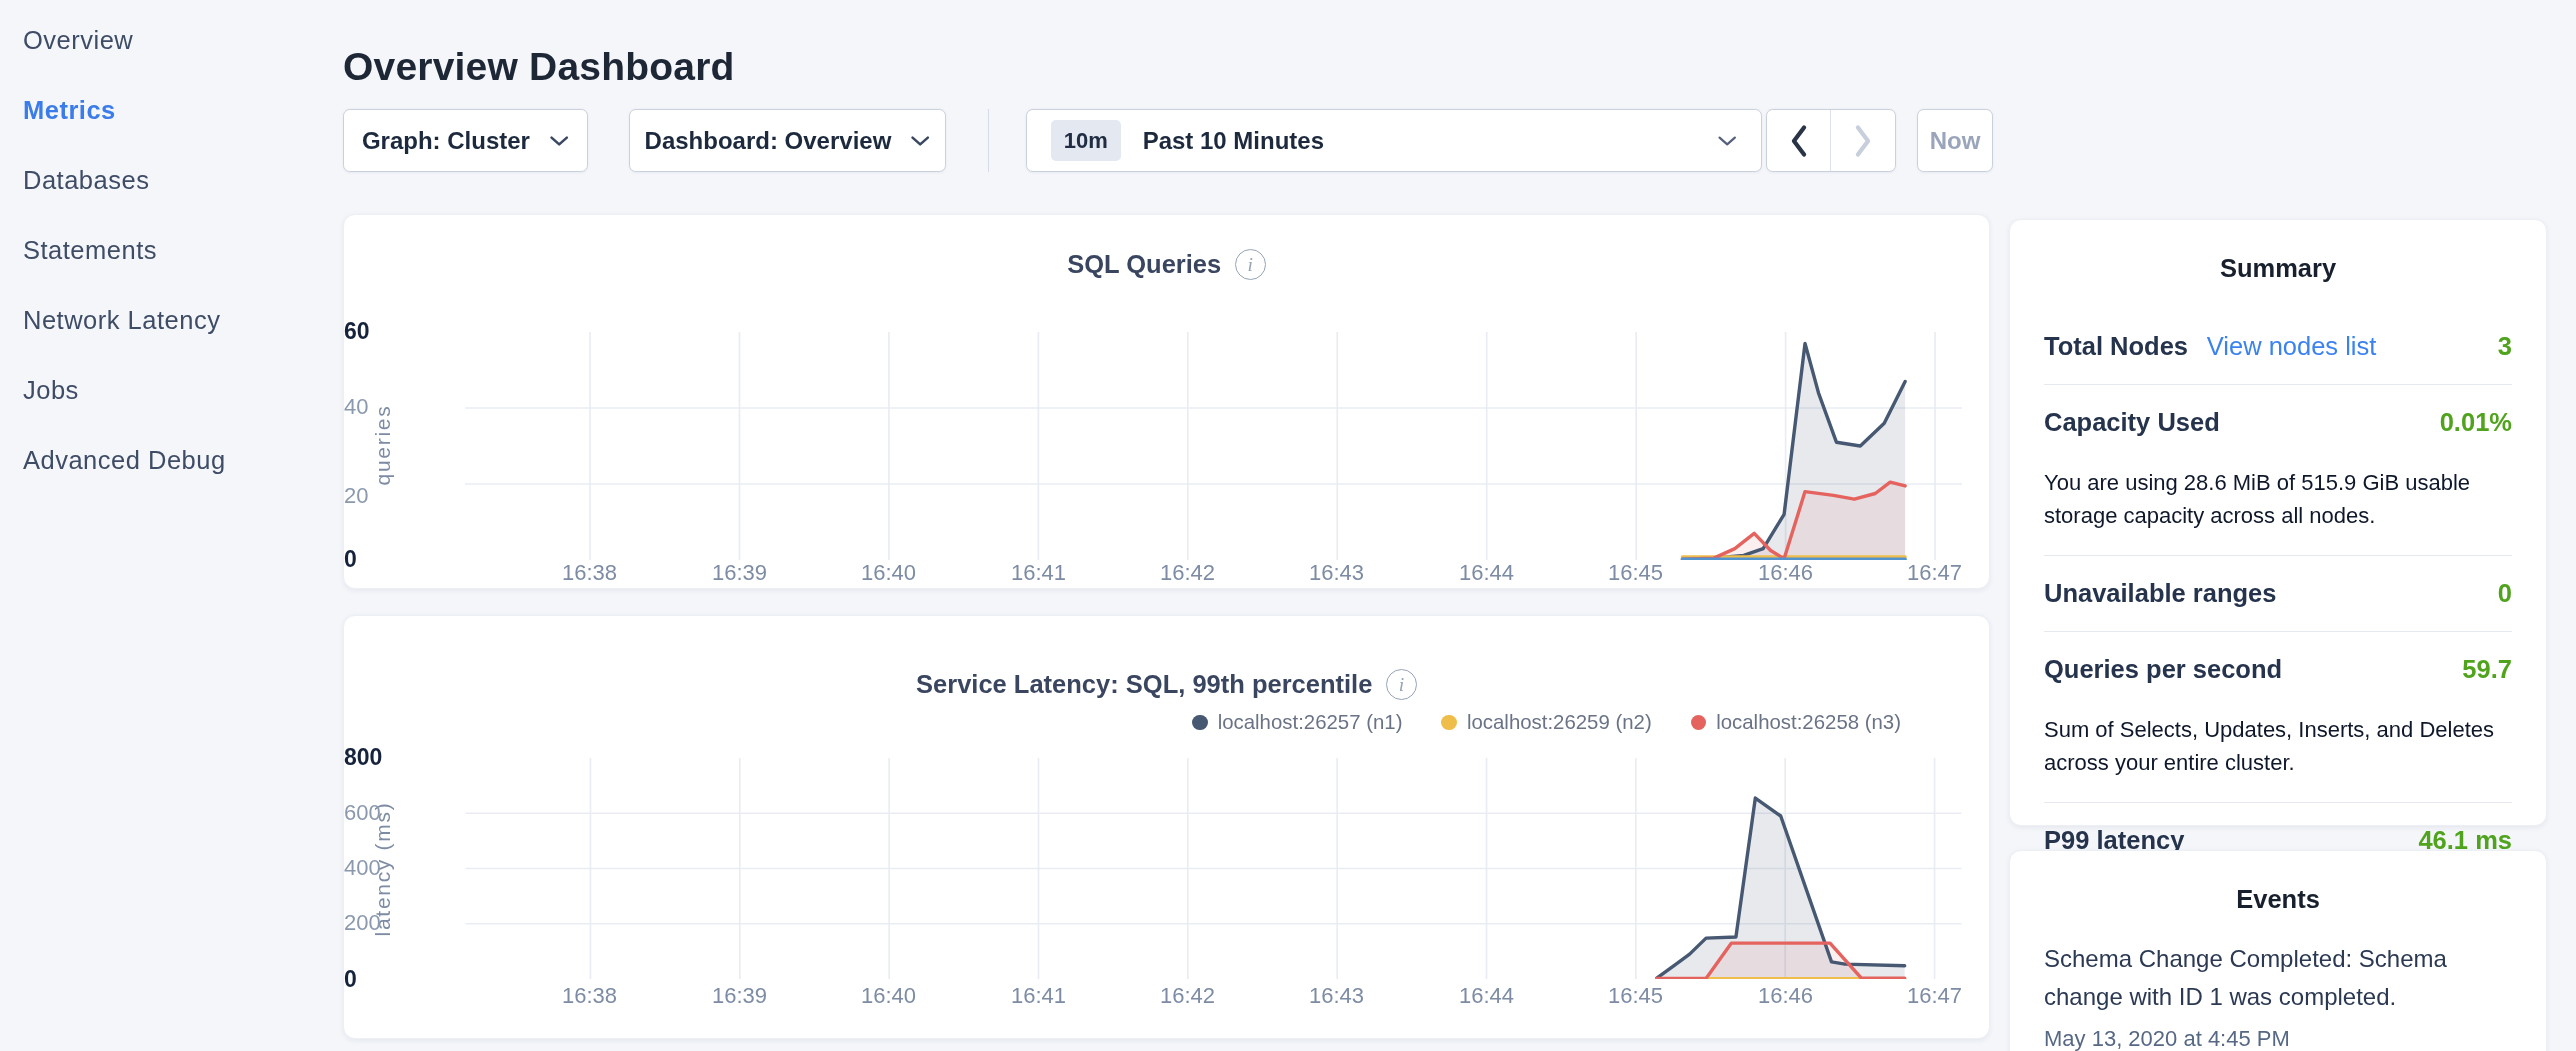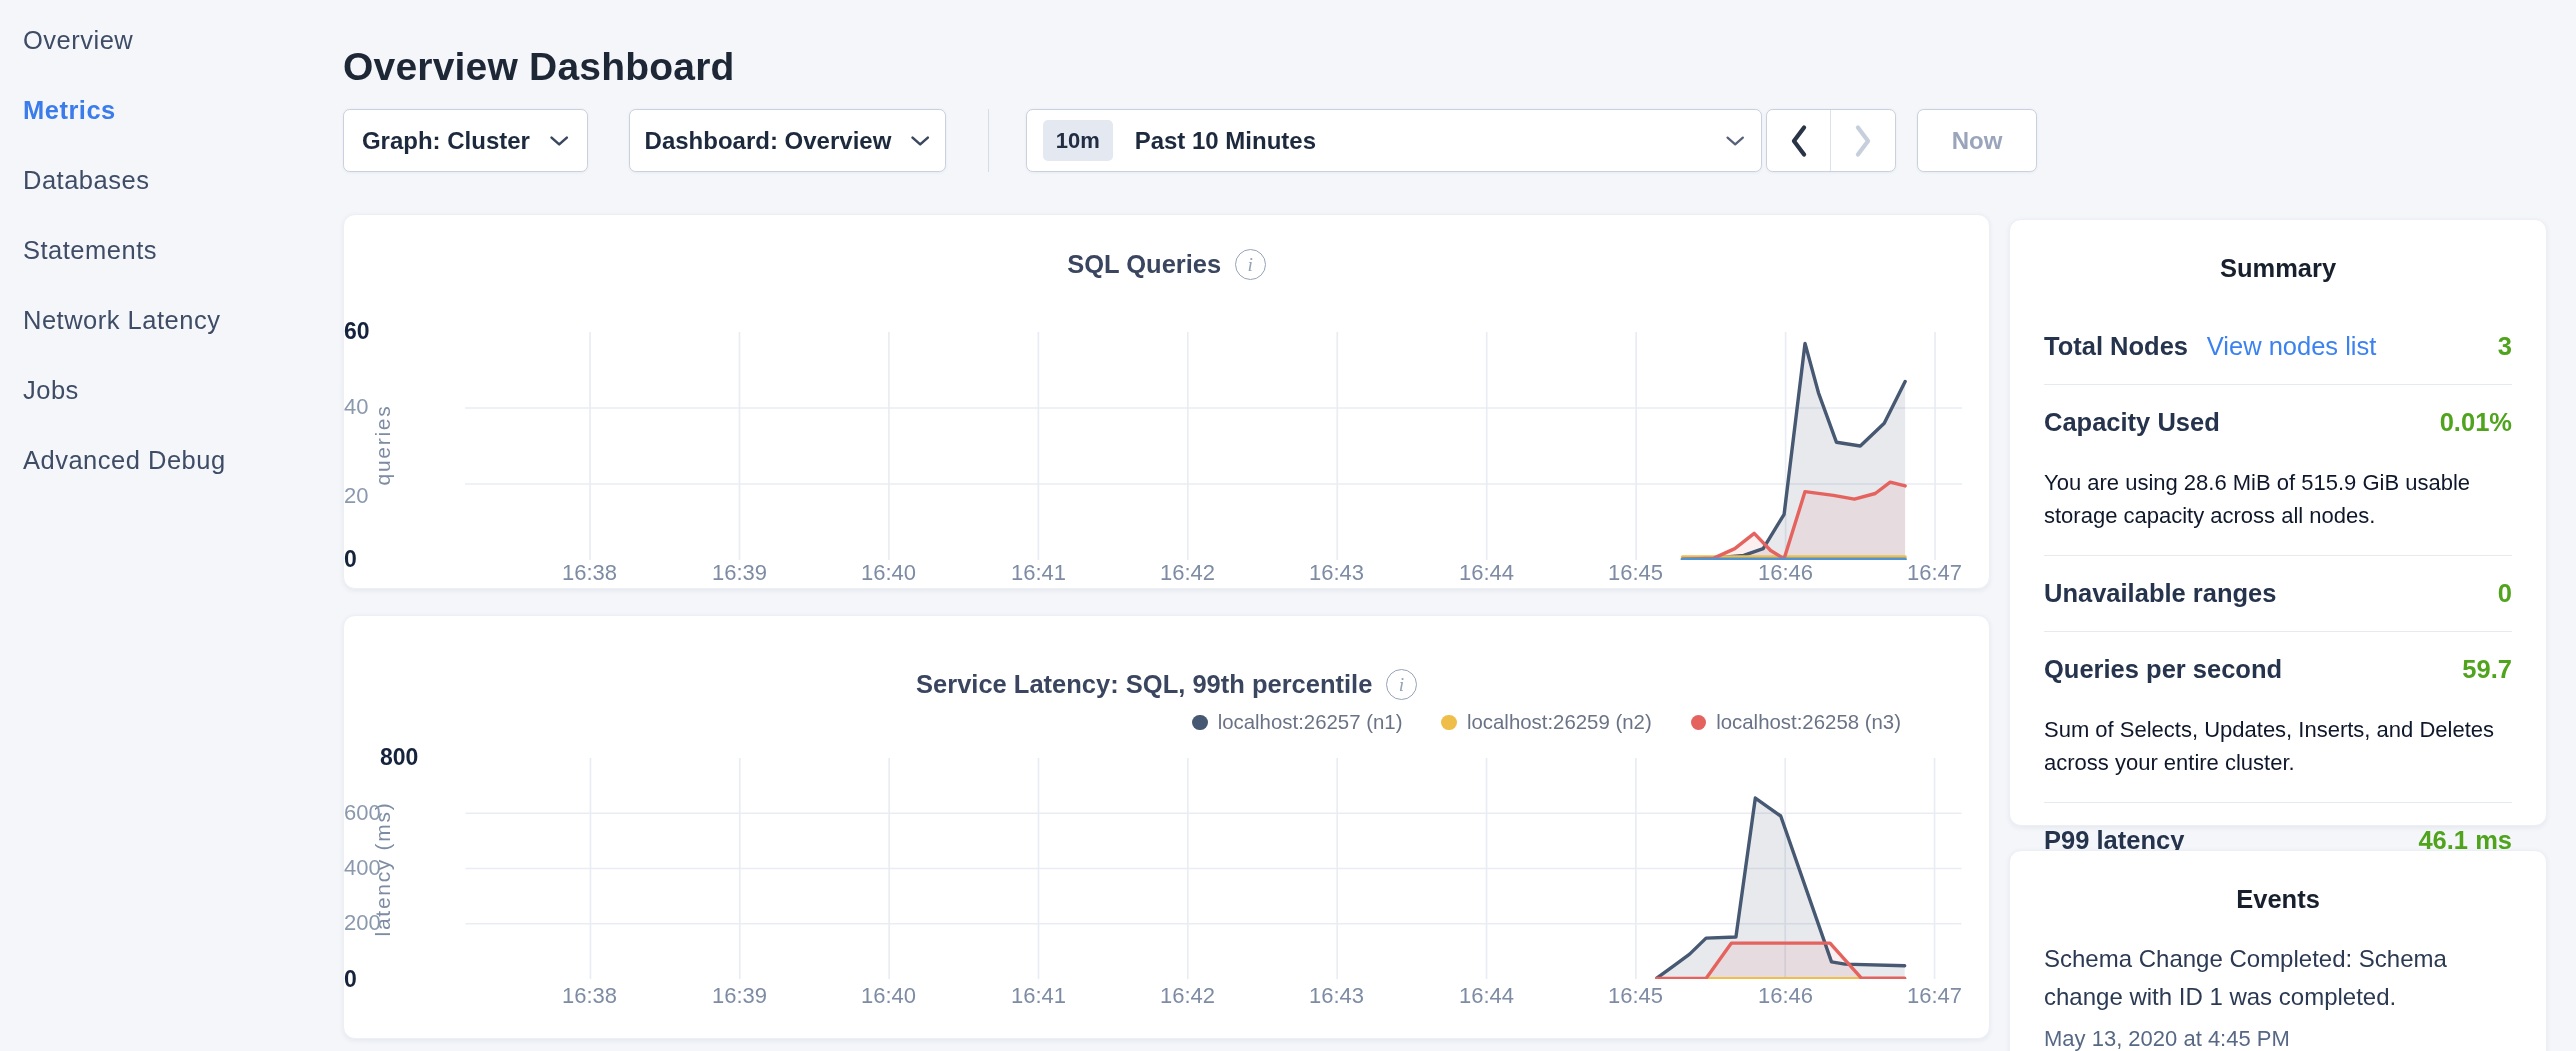--- a/index.html
+++ b/index.html
@@ -16,28 +16,28 @@
   .page-title{position:absolute;left:343px;top:18.7px;font-size:39px;font-weight:bold;color:#1E2736;letter-spacing:0.2px}
   .btn,.timebox,.arrowbox,.nowbtn{
     position:absolute;top:109px;height:63px;background:#fff;border:0.9px solid #C9D1DE;border-radius:6.8px;
     box-sizing:border-box;box-shadow:0 0.9px 2.6px rgba(30,44,72,.06);cursor:pointer;
     display:flex;align-items:center;font-size:24px;font-weight:bold;color:#1D2A3E;
   }
   .btn{justify-content:center;gap:18.7px}
   #graph-btn{left:343px;width:245px}
   #dashboard-btn{left:629px;width:317px}
   .toolbar-divider{position:absolute;left:988px;top:109px;width:0.9px;height:63px;background:#D6DCE7}
-  .timebox{left:1026px;width:736px;padding:0 16px}
+  .timebox{left:1026px;width:736px;padding:0 24px}
   .time-badge{background:#E3E8F1;border-radius:5.1px;padding:7.7px 12.8px;font-size:22px;font-weight:bold;color:#212D42}
   .time-label{margin-left:22px}
   .timebox .chev{margin-left:auto}
   .arrowbox{left:1766px;width:130px;padding:0}
   .arrow-half{width:50%;height:100%;display:flex;align-items:center;justify-content:center;box-sizing:border-box}
   .arrow-half.first{border-right:0.9px solid #DCE2EC}
-  .nowbtn{left:1917px;width:120px;justify-content:center;color:#9AA5BB}
+  .nowbtn{left:1917px;width:76px;justify-content:center;color:#9AA5BB}
   
   .card{position:absolute;background:#fff;border:0.9px solid #ECEFF4;border-radius:12px;
         box-shadow:0 1.7px 5.1px rgba(44,58,88,.07);box-sizing:border-box}
   #chart-card-0{left:343px;top:214px;width:1647px;height:375px}
   #chart-card-1{left:343px;top:615px;width:1647px;height:424px}
   #summary-card{left:2009px;top:219px;width:538px;height:607px}
   #events-card{left:2009px;top:850px;width:538px;height:272px}
   
   .chart-title-row{position:absolute;left:0;right:0;display:flex;align-items:center;justify-content:center;gap:13.6px}
   .chart-title{font-size:25.5px;font-weight:bold;color:#3A4660}
@@ -202,21 +202,21 @@
       <polygon points="1401.4979999999998,260 1401.4979999999998,259.025 1422.5819999999999,243.75 1440.152,230.75 1459.4789999999998,211.9 1494.619,210.6 1517.4599999999998,47.125 1547.329,68.25 1607.067,239.85 1622.8799999999999,242.45 1693.16,244.4 1693.16,260" fill="rgba(71,88,114,0.13)"></polygon>
       <polygon points="1401.4979999999998,260 1401.4979999999998,259.35 1459.4789999999998,259.35 1489.348,217.75 1605.31,217.75 1642.2069999999999,259.025 1693.16,259.025 1693.16,260" fill="rgba(229,99,94,0.10)"></polygon>
       <polyline points="1401.4979999999998,259.025 1422.5819999999999,243.75 1440.152,230.75 1459.4789999999998,211.9 1494.619,210.6 1517.4599999999998,47.125 1547.329,68.25 1607.067,239.85 1622.8799999999999,242.45 1693.16,244.4" fill="none" stroke="#475872" stroke-width="4" stroke-linejoin="round" stroke-linecap="round"></polyline>
       <polyline points="1401.4979999999998,259.675 1693.16,259.675" fill="none" stroke="#EFBE4A" stroke-width="4" stroke-linejoin="round" stroke-linecap="round"></polyline>
       <polyline points="1401.4979999999998,259.35 1459.4789999999998,259.35 1489.348,217.75 1605.31,217.75 1642.2069999999999,259.025 1693.16,259.025" fill="none" stroke="#E5635E" stroke-width="4" stroke-linejoin="round" stroke-linecap="round"></polyline>
     </svg>
 <span class="ytick strong" style="top: 350px;">0</span>
     <span class="ytick" style="top: 294px;">200</span>
     <span class="ytick" style="top: 239px;">400</span>
     <span class="ytick" style="top: 184px;">600</span>
-    <span class="ytick strong" style="top: 128px; padding-left: 36px;">800</span>
+    <span class="ytick strong" style="top: 128px;">800</span>
     <span class="xtick" style="left: 186px; top: 367px;">16:38</span>
     <span class="xtick" style="left: 336px; top: 367px;">16:39</span>
     <span class="xtick" style="left: 485px; top: 367px;">16:40</span>
     <span class="xtick" style="left: 635px; top: 367px;">16:41</span>
     <span class="xtick" style="left: 784px; top: 367px;">16:42</span>
     <span class="xtick" style="left: 933px; top: 367px;">16:43</span>
     <span class="xtick" style="left: 1083px; top: 367px;">16:44</span>
     <span class="xtick" style="left: 1232px; top: 367px;">16:45</span>
     <span class="xtick" style="left: 1382px; top: 367px;">16:46</span>
     <span class="xtick" style="left: 1531px; top: 367px;">16:47</span>

